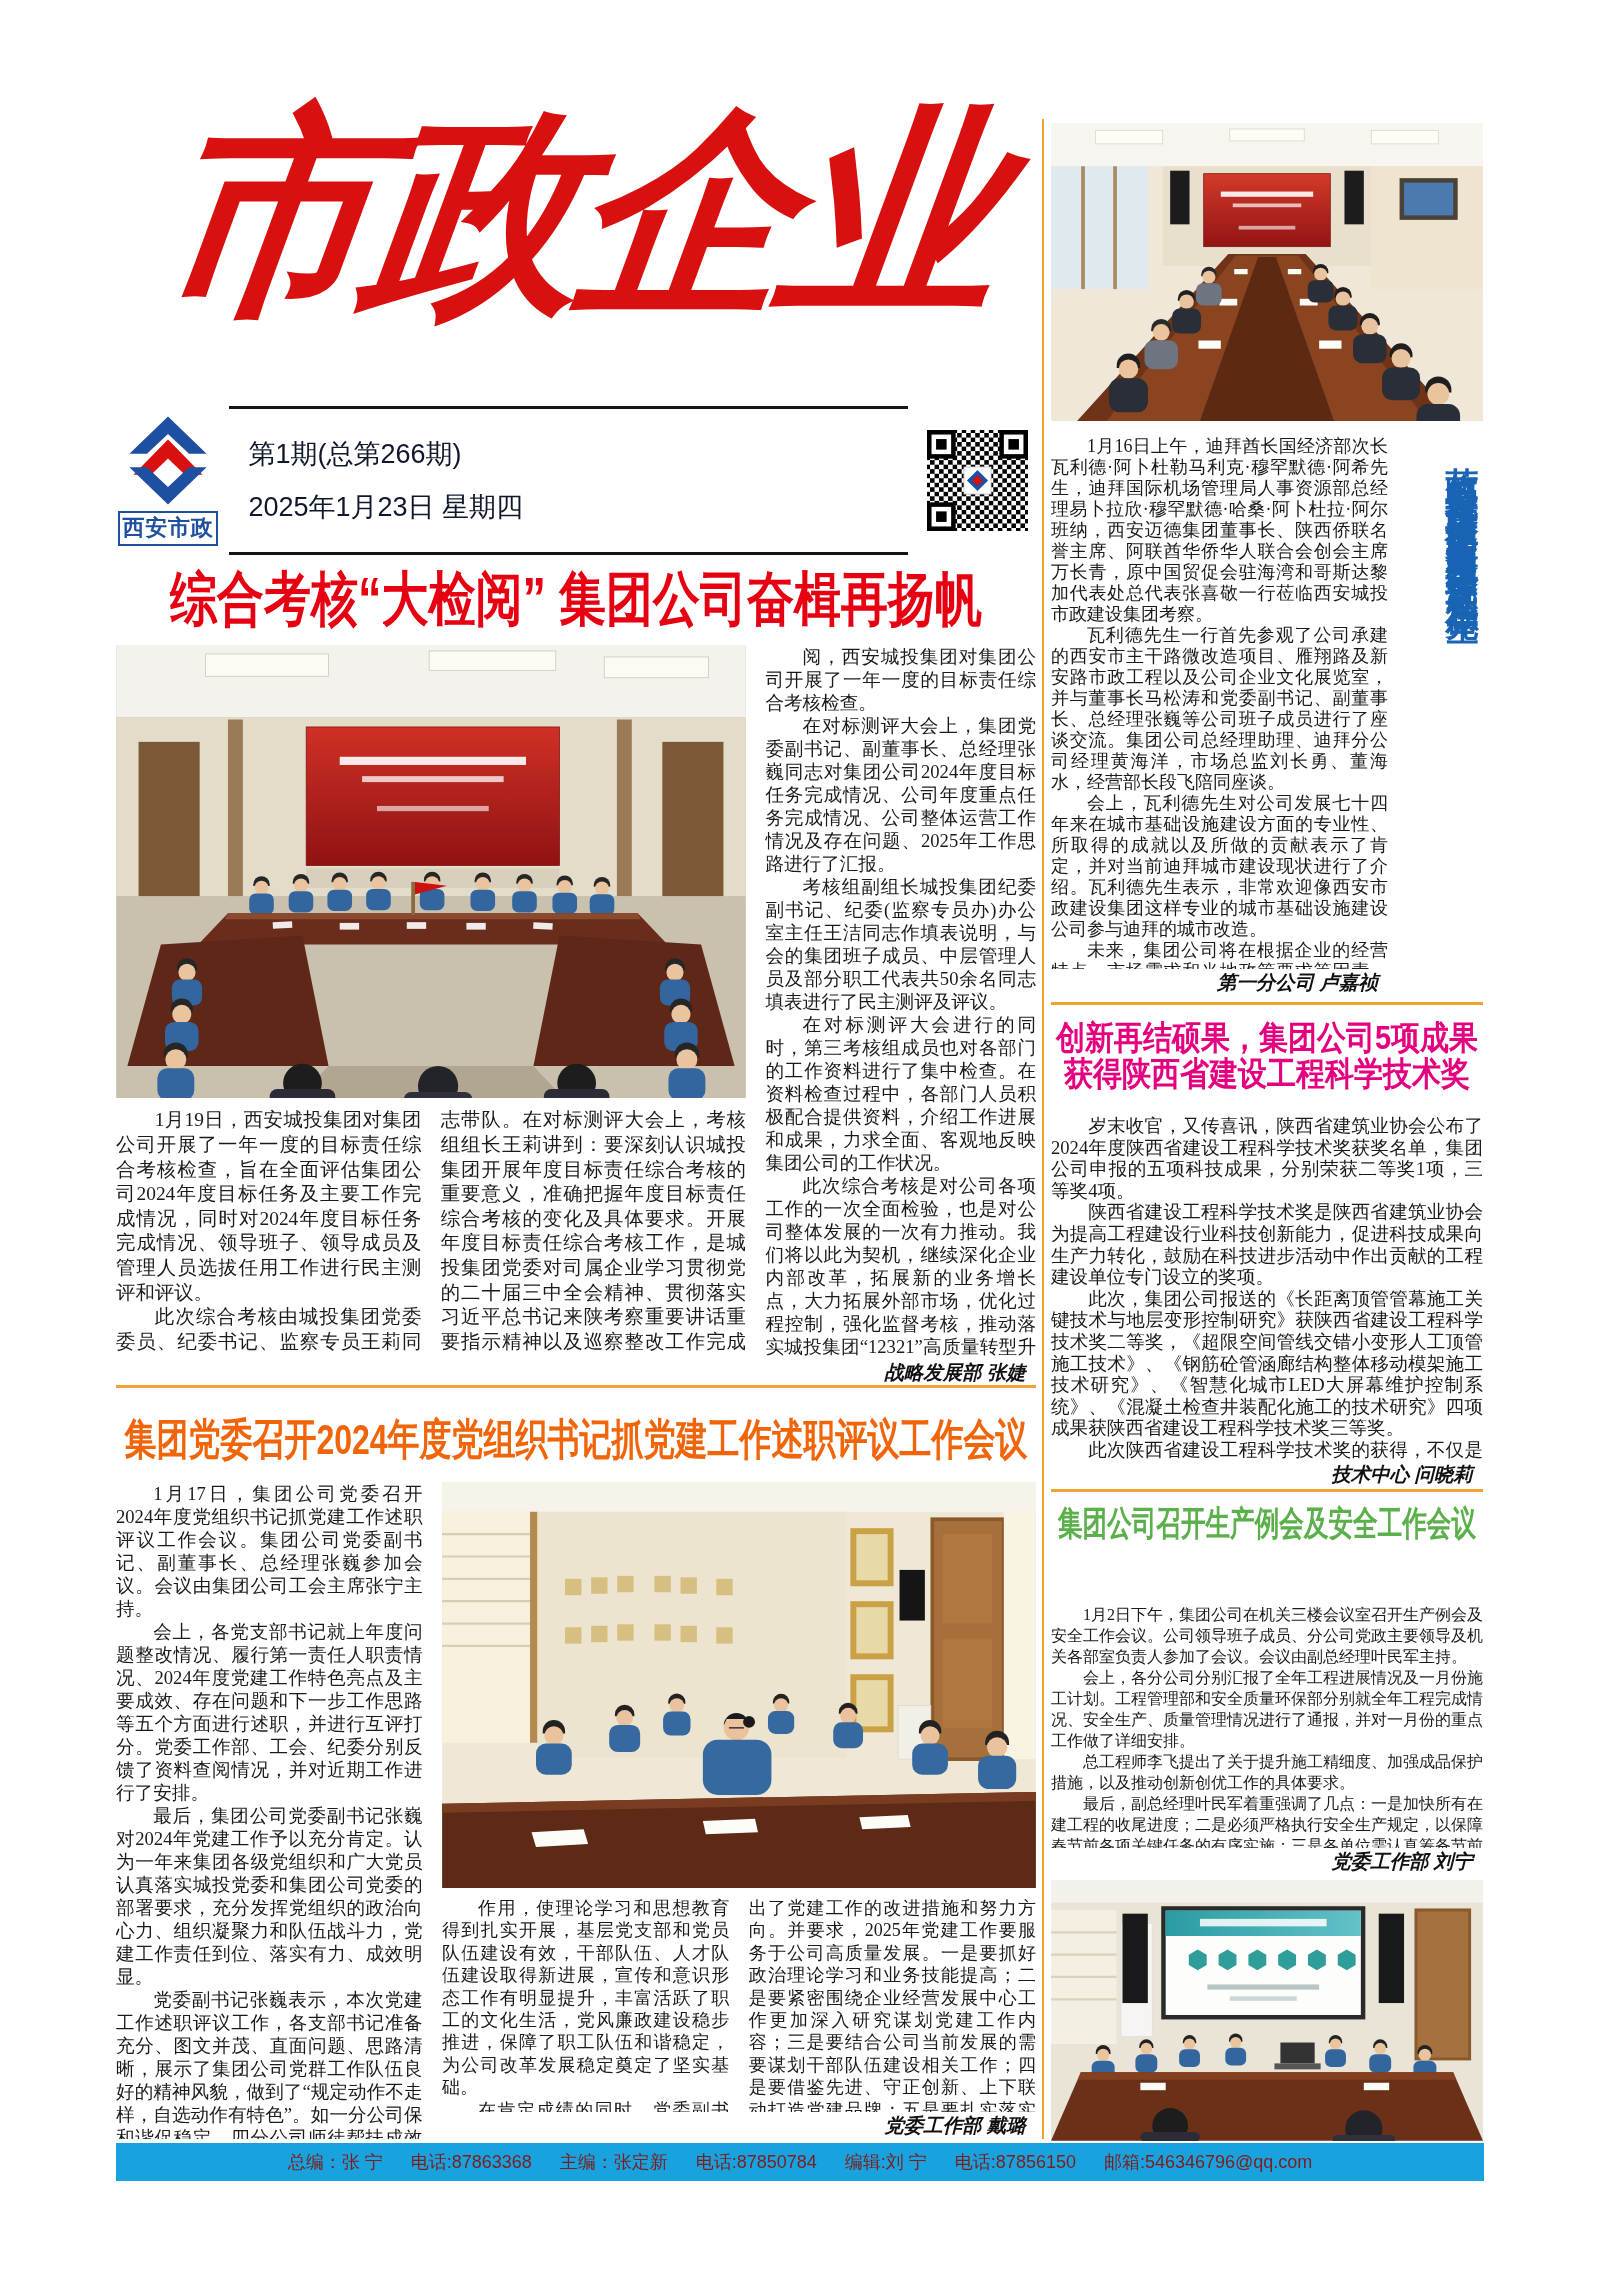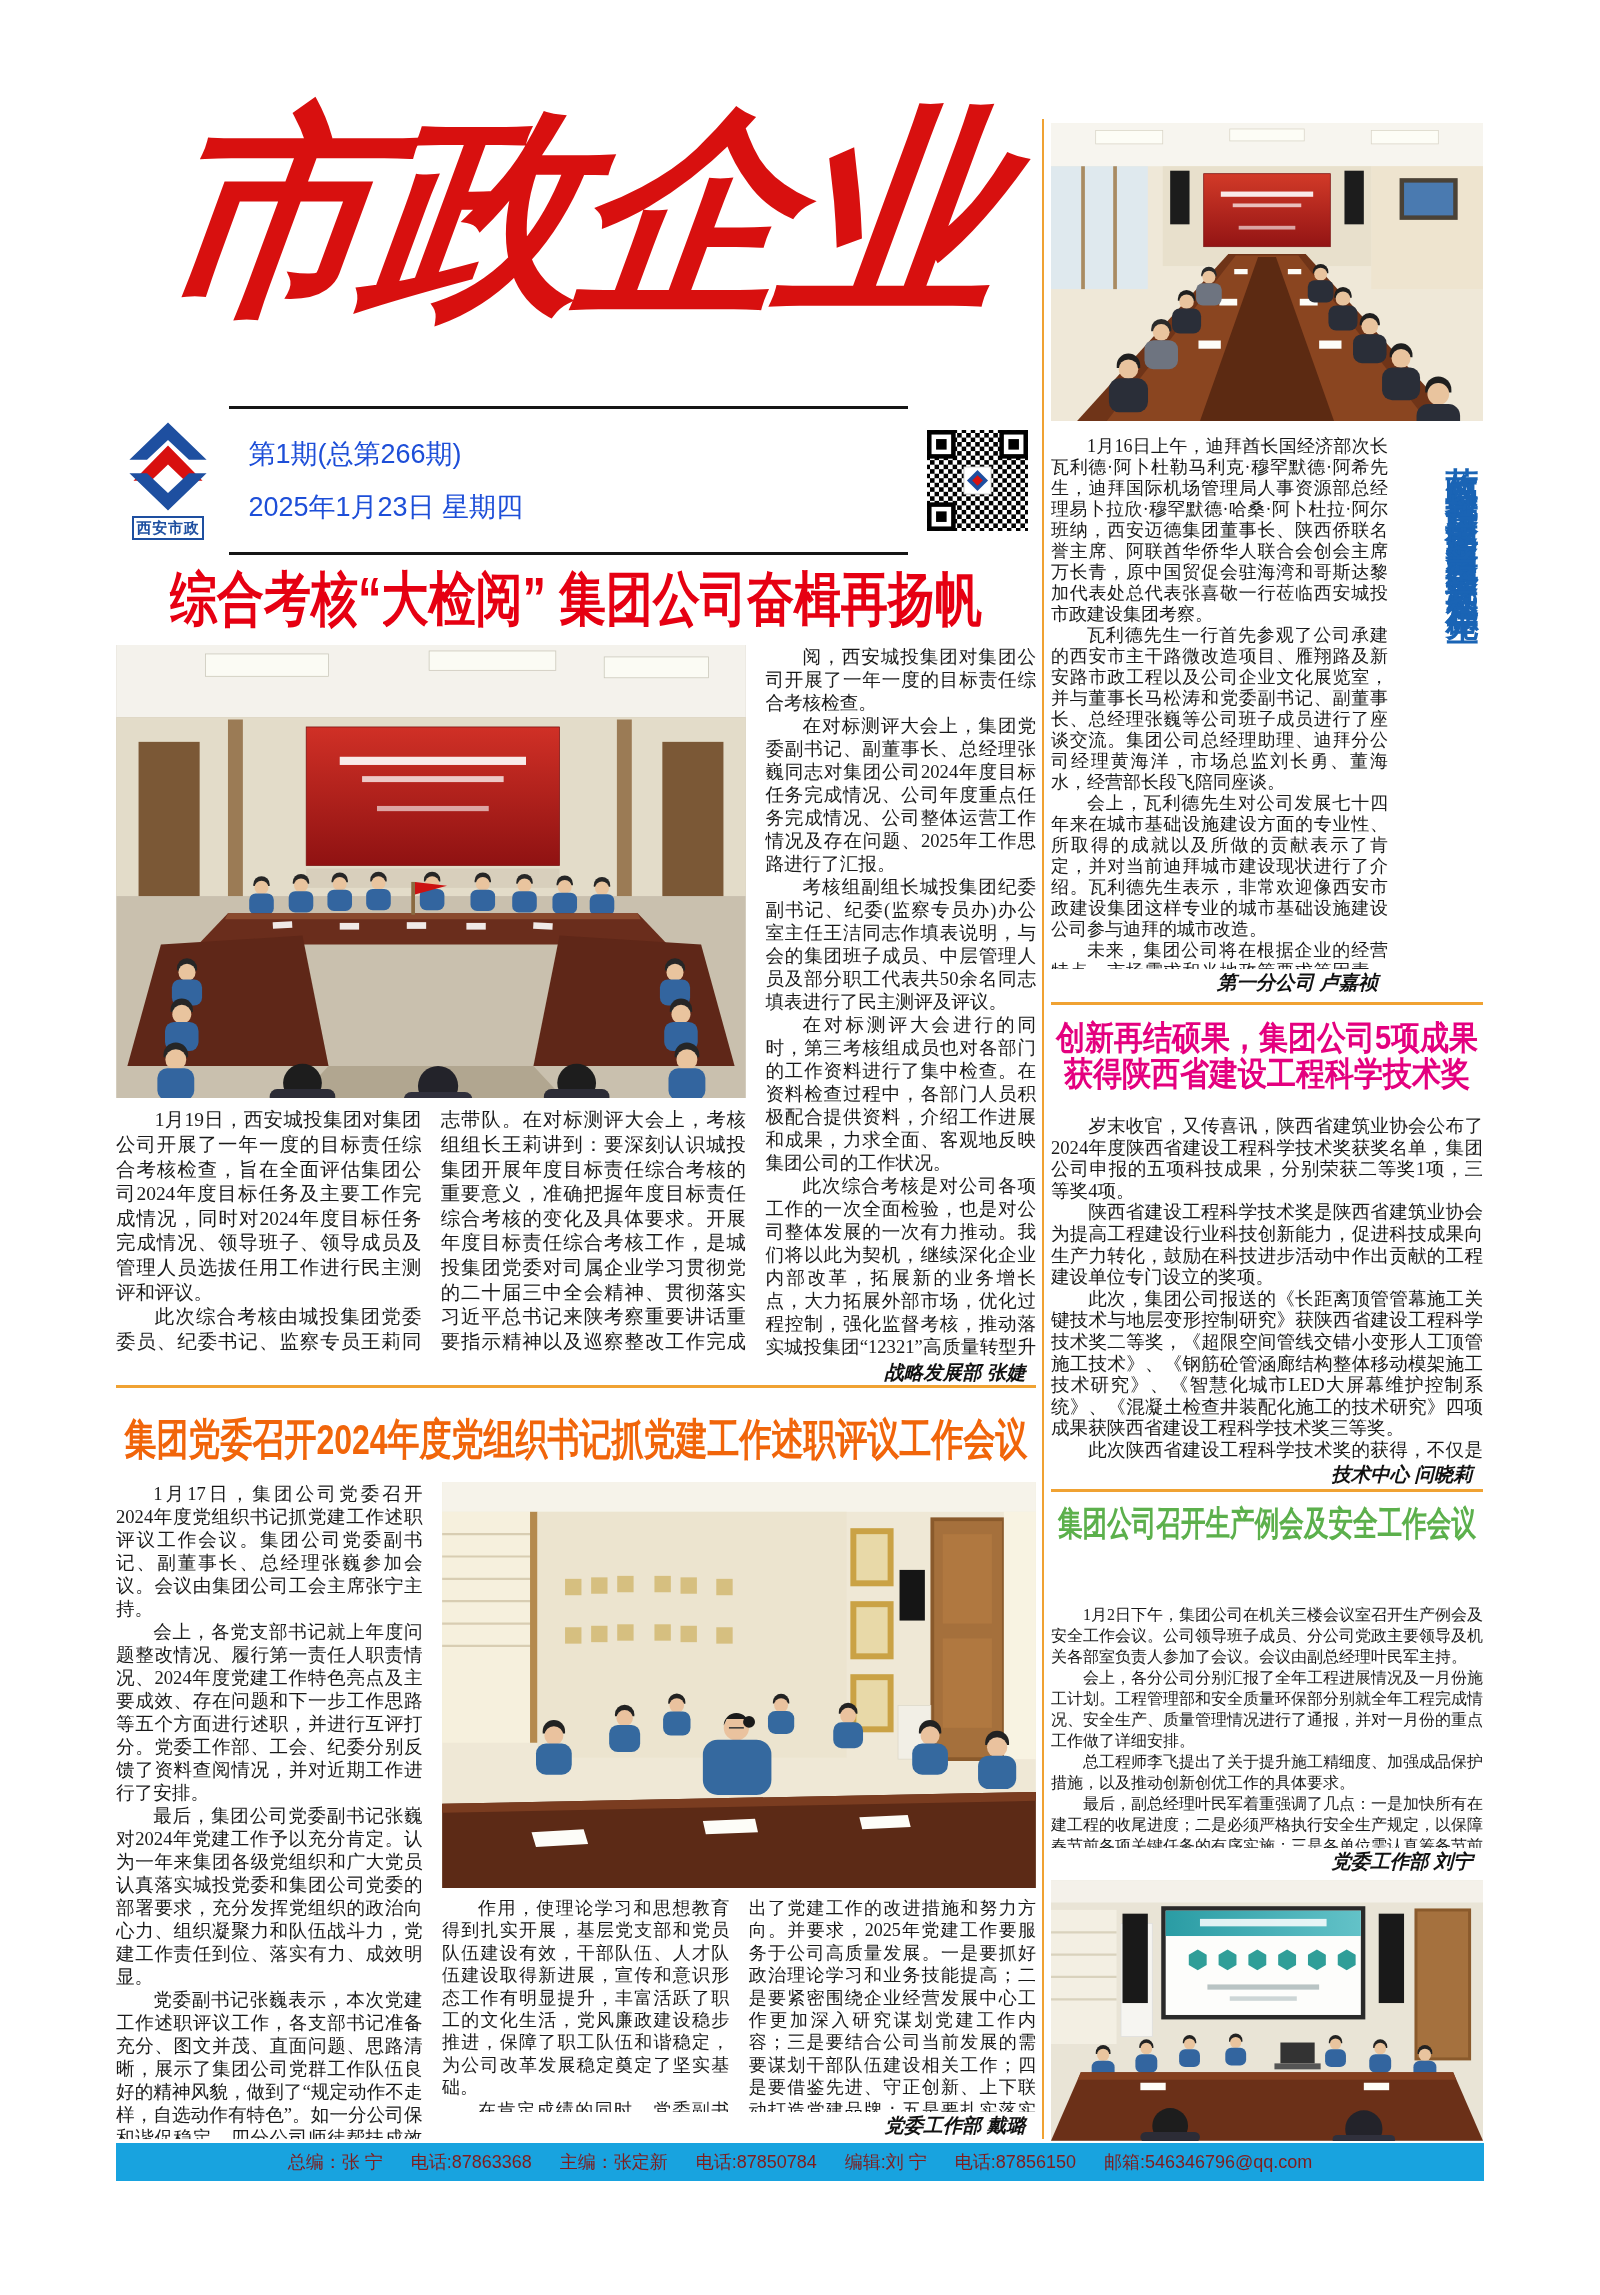--- a/index.html
+++ b/index.html
@@ -11,29 +11,29 @@
   .vdivider{position:absolute;left:1042px;top:119px;width:2.2px;height:2020px;background:#f0a232;}
   .hdiv{height:3px;background:#f0a232;border:none;margin:0;}
   
   .mast-title{position:absolute;top:52px;left:0;width:100%;height:328px;display:flex;
               align-items:center;justify-content:center;}
   .mast-title span{font-size:218px;font-weight:bold;font-style:italic;color:#d8100f;
               letter-spacing:-10.4px;transform:skewX(-7deg) scaleY(1.02);white-space:nowrap;}
   .infobar{position:absolute;top:406px;left:0;width:100%;height:149px;display:flex;align-items:stretch;}
   .logo-wrap{width:104px;display:flex;flex-direction:column;align-items:center;justify-content:center;gap:4.5px;}
   .logo-label{font-family:"Liberation Sans","DejaVu Sans",sans-serif;font-weight:bold;color:#1e4fa0;
-              border:2.2px solid #1e4fa0;font-size:15px;padding:0.7px 3px;letter-spacing:0.7px;white-space:nowrap;}
+              border:2.2px solid #1e4fa0;font-size:22px;padding:0.7px 3px;letter-spacing:0.7px;white-space:nowrap;}
   .mi-box{flex:1;margin-left:9px;border-top:3px solid #151515;border-bottom:3px solid #151515;
           display:flex;align-items:stretch;}
   .mi-left{flex:1.25;display:flex;flex-direction:column;justify-content:center;align-items:center;gap:13.4px;
            border-right:1.5px solid #333;padding:7.5px 0;}
   .mi-right{flex:1;display:flex;flex-direction:column;justify-content:center;gap:16.4px;padding-left:19.4px;}
   .pub-line{font-family:"Liberation Sans","DejaVu Sans",sans-serif;font-size:27.6px;color:#111;white-space:nowrap;}
   .web-line{font-family:"Liberation Sans","DejaVu Sans",sans-serif;font-size:21.6px;color:#111;}
-  .issue-line,.date-line{font-family:"Liberation Sans","DejaVu Sans",sans-serif;font-size:27px;color:#1d4ed8;white-space:nowrap;}
+  .issue-line,.date-line{font-family:"Liberation Sans","DejaVu Sans",sans-serif;font-size:27px;color:#0f172a;white-space:nowrap;}
   .qr-wrap{width:118px;margin-left:10.4px;display:flex;align-items:center;justify-content:center;}
   
   .headline-main{position:absolute;top:560px;left:0;width:100%;height:78px;display:flex;
                  align-items:center;justify-content:center;overflow:visible;}
   .headline-main span{font-family:"Liberation Sans","DejaVu Sans",sans-serif;font-weight:bold;
                  font-size:47px;color:#e60012;white-space:nowrap;letter-spacing:0px;
                  transform:scaleY(1.25);display:inline-block;}
   .headline-party{position:absolute;top:1407px;left:0;width:100%;height:66px;display:flex;
                  align-items:center;justify-content:center;}
   .headline-party span{font-family:"Liberation Sans","DejaVu Sans",sans-serif;font-weight:bold;

